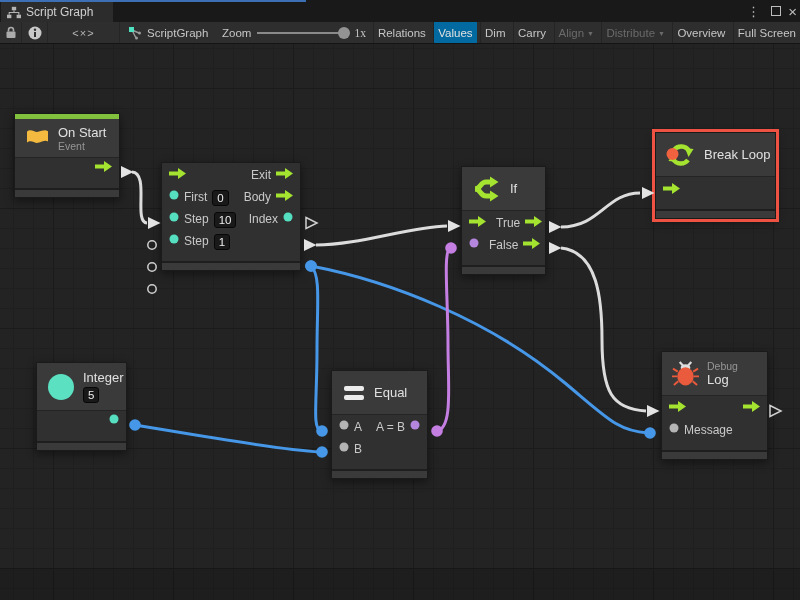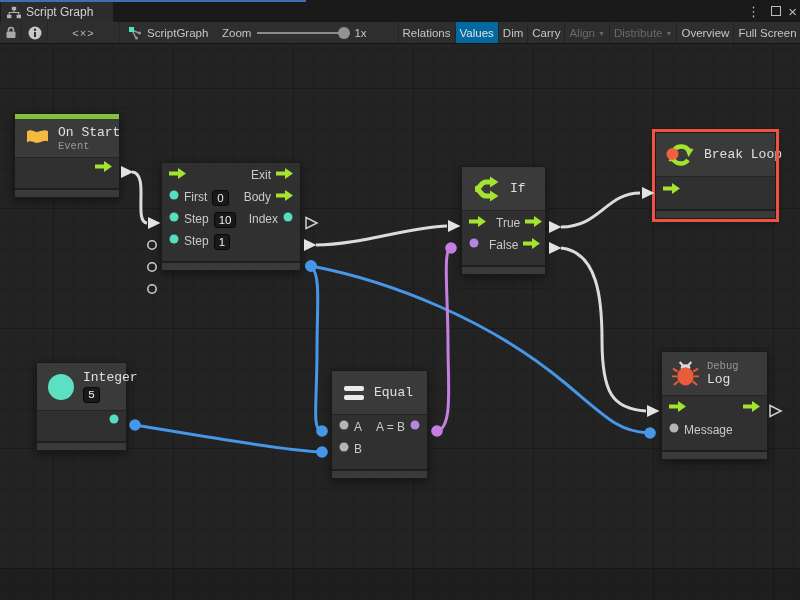--- a/index.html
+++ b/index.html
@@ -24,22 +24,22 @@
     border-bottom:1px solid #141414; display:flex; align-items:stretch; font-size:11.5px; color:#c6c6c6; }
   .tb-cell { display:flex; align-items:center; justify-content:center; border-right:1px solid #262626; flex-shrink:0; }
   .tb-lock { width:22px; }
   .tb-info { width:26px; }
   .tb-wide { width:72px; }
   .tb-graphname { display:flex; align-items:center; gap:5px; padding-left:8px; width:100px; flex-shrink:0; }
   .tb-zoomwrap { display:flex; align-items:center; flex-shrink:0; }
   .tb-zoom-label { margin-left:2px; margin-right:6px; }
   .slider-track { width:90px; height:2px; background:#8a8a8a; position:relative; }
   .slider-handle { position:absolute; right:-3px; top:-5px; width:12px; height:12px; border-radius:50%; background:#939393; }
-  .tb-zoomval { margin:0 20px 0 7px; }
-  .tb-buttons { display:flex; align-items:stretch; margin-left:11px; flex:1; }
+  .tb-zoomval { margin:0 4px 0 7px;font-family:Liberation Serif, serif; }
+  .tb-buttons { display:flex; align-items:stretch; margin-left:3px; flex:1;justify-content:space-between; }
   .tb-btn { display:flex; align-items:center; padding:0 4px; border-left:1px solid #242424; white-space:nowrap; gap:3px; flex-shrink:0; }
   .tb-btn.active { background:#0369a1; color:#e2e2e2; }
   .tb-btn.disabled { color:#6a6a6a; }
   .caret { font-size:7px; position:relative; top:1px; }
   .codeicon { color:#b5b5b5; font-size:11px; letter-spacing:1px; }
 
   
   .canvas { position:absolute; left:0; top:44px; width:800px; height:556px;
     background-color:#232323;
     background-image:
@@ -51,21 +51,21 @@
     background-position:53px 0, 0 44px, 13px 0, 0 4px; }
   .canvas-bottom-shade { position:absolute; left:0; top:524px; width:800px; height:32px;
     background:rgba(0,0,0,0.12); }
 
   
   .node { position:absolute; background:#303030; border:1px solid #1a1a1a;
     box-shadow:0 3px 9px rgba(0,0,0,0.45); z-index:2; }
   .node.selected { outline:3px solid #ee5243; }
   .accent-strip { height:5px; background:#82c13e; }
   .node-header { background:#3a3a3a; border-bottom:1px solid #242424;
-    display:flex; align-items:center; gap:8px; padding:0 10px;font-family:Liberation Mono, monospace; }
+    display:flex; align-items:center; gap:8px; padding:0 10px; }
   .hdr-text { display:flex; flex-direction:column; justify-content:center; }
   .node-title { font-size:13px; color:#e0e0e0; white-space:nowrap; }
   .node-sub { font-size:10.5px; color:#969696; white-space:nowrap; }
   .node-ports { padding:5px 0; }
   .port-row { display:flex; align-items:flex-start; gap:5px; height:22px; padding:0 7px;
     font-size:12px; color:#c9c9c9; }
   .port-row .spacer { flex:1; }
   .plabel { white-space:nowrap; }
   .vbox { background:#191919; border:1px solid #070707; border-radius:3px; color:#ececec;
     font-size:11.5px; height:16px; line-height:14px; padding:0 4px; min-width:14px; text-align:center; }

